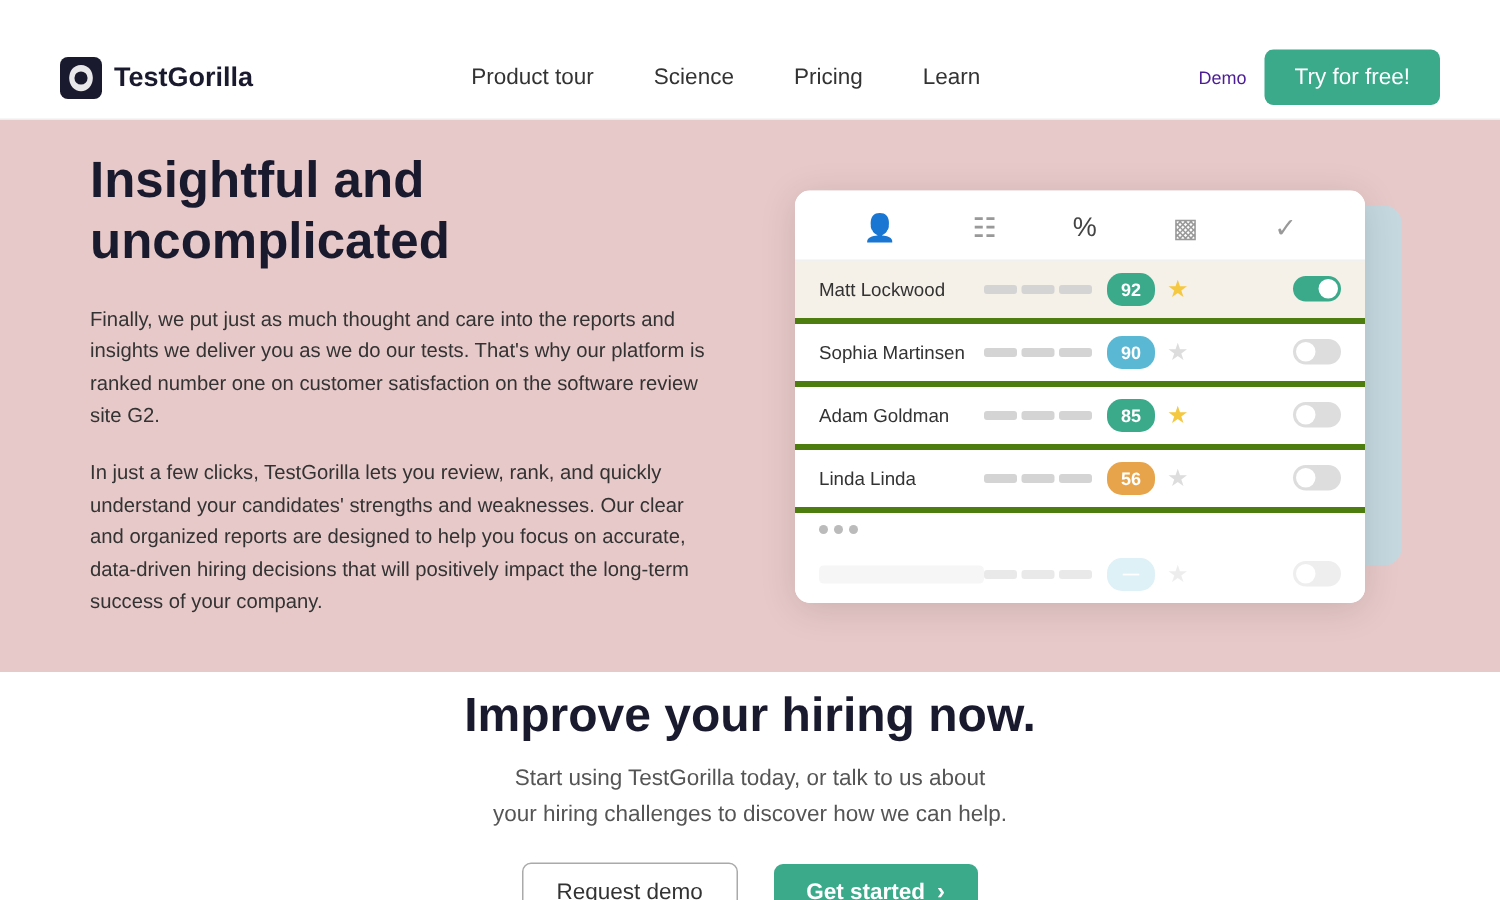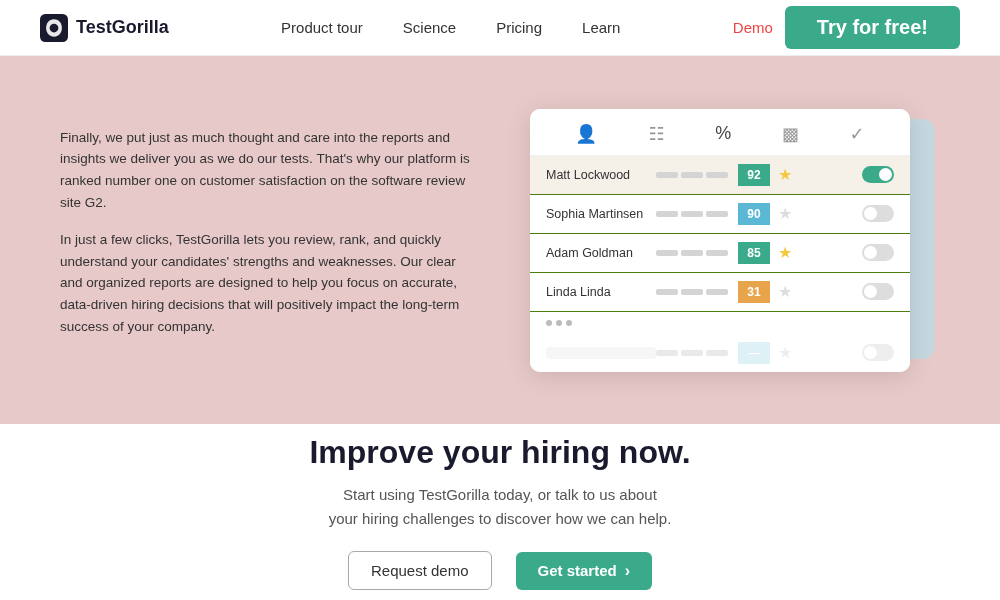--- a/index.html
+++ b/index.html
@@ -2,34 +2,34 @@
 <html><head>
   <meta charset="utf-8">
   <style>
     * { margin: 0; padding: 0; box-sizing: border-box; }
     body { font-family: -apple-system, BlinkMacSystemFont, 'Segoe UI', sans-serif; width: 1000px; height: 600px; overflow: hidden; background: #fff; }
 
     
     nav {
       display: flex; align-items: center; justify-content: space-between;
       padding: 0 40px; height: 56px; border-bottom: 1px solid #eee;
-      background: #fff; position: relative; z-index: 10;
+      background: #fff; position: relative; z-index: 10; margin-top: 24px;
     }
     .nav-logo { display: flex; align-items: center; gap: 8px; }
     .nav-logo-text { font-weight: 700; font-size: 18px; color: #1a1a2e; }
     .nav-links { display: flex; align-items: center; gap: 8px; }
     .nav-link {
       padding: 8px 16px; font-size: 15px; color: #333; cursor: pointer;
       border-radius: 4px; font-weight: 500;
     }
     .nav-actions { display: flex; align-items: center; gap: 12px; }
-    .nav-demo { color: #ef4444; font-weight: 500; font-size: 15px; cursor: pointer; }
+    .nav-demo { color: #4c1d95; font-weight: 500; font-size: 12px; cursor: pointer; }
     .nav-cta {
       background: #3aaa8a; color: #fff; border: none; border-radius: 6px;
-      padding: 10px 32px; font-size: 20px; font-weight: 700; cursor: pointer;
+      padding: 10px 20px; font-size: 15px; font-weight: 400; cursor: pointer;
     }
 
     
     .hero {
       background: #e8c9c9; display: flex; align-items: center;
       padding: 40px 60px; height: 368px; position: relative; overflow: hidden;
     }
     .hero-text { max-width: 420px; flex-shrink: 0; }
     .hero-title { font-size: 34px; font-weight: 800; color: #1a1a2e; line-height: 1.2; margin-bottom: 20px; }
     .hero-para { font-size: 13.5px; color: #333; line-height: 1.6; margin-bottom: 16px; }
@@ -50,30 +50,30 @@
     }
     .card-header {
       display: flex; align-items: center; justify-content: space-around;
       padding: 14px 20px 10px; border-bottom: 1px solid #f0f0f0; background: #fff;
     }
     .card-icon { font-size: 18px; color: #999; cursor: pointer; }
     .card-icon.active { color: #444; }
     .card-rows { background: #fff; }
     .card-row {
       display: flex; align-items: center; padding: 8px 16px;
-      border-bottom: 1px solid #4d7c0f;
+      border-bottom: 4px solid #4d7c0f;
     }
     .card-row:last-child { border-bottom: none; }
     .card-row.highlighted { background: #f5f0e8; }
     .card-row.dimmed { opacity: 0.5; }
     .row-name { font-size: 12.5px; color: #333; font-weight: 500; width: 110px; flex-shrink: 0; }
     .row-bars { display: flex; gap: 3px; align-items: center; margin-right: 10px; }
     .row-bar { width: 22px; height: 6px; background: #d4d4d4; border-radius: 2px; }
     .row-score {
-      width: 32px; height: 22px; border-radius: 0; display: flex;
+      width: 32px; height: 22px; border-radius: 10px; display: flex;
       align-items: center; justify-content: center; font-size: 12px;
       font-weight: 700; color: #fff; margin-right: 8px;
     }
     .score-green { background: #3aaa8a; }
     .score-teal { background: #5bb8d4; }
     .score-orange { background: #e8a44a; }
     .row-star { font-size: 16px; margin-right: 8px; }
     .star-filled { color: #f5c842; }
     .star-empty { color: #ddd; }
     .toggle {
@@ -133,20 +133,21 @@
     <span class="nav-link">Learn</span>
   </div>
   <div class="nav-actions">
     <span class="nav-demo">Demo</span>
     <button class="nav-cta">Try for free!</button>
   </div>
 </nav>
 
 <section class="hero">
   <div class="hero-text">
+    <h1 class="hero-title">Insightful and uncomplicated</h1>
     <p class="hero-para">Finally, we put just as much thought and care into the reports and insights we deliver you as we do our tests. That's why our platform is ranked number one on customer satisfaction on the software review site G2.</p>
     <p class="hero-para">In just a few clicks, TestGorilla lets you review, rank, and quickly understand your candidates' strengths and weaknesses. Our clear and organized reports are designed to help you focus on accurate, data-driven hiring decisions that will positively impact the long-term success of your company.</p>
   </div>
   <div class="hero-card-wrap">
     <div class="card-shadow"></div>
     <div class="card">
       <div class="card-header">
         <span class="card-icon">👤</span>
         <span class="card-icon">☷</span>
         <span class="card-icon active">%</span>
@@ -197,21 +198,21 @@
             </div>
         </div>
 
         <div class="card-row">
           <span class="row-name">Linda Linda</span>
           <div class="row-bars">
             <div class="row-bar"></div>
             <div class="row-bar"></div>
             <div class="row-bar"></div>
           </div>
-          <div class="row-score score-orange">31</div>
+          <div class="row-score score-orange">56</div>
           <span class="row-star star-empty">★</span>
           <div class="toggle toggle-off">
               <div class="toggle-knob"></div>
             </div>
         </div>
 
         <div class="dots-row">
           <div class="dot"></div>
           <div class="dot"></div>
           <div class="dot"></div>

